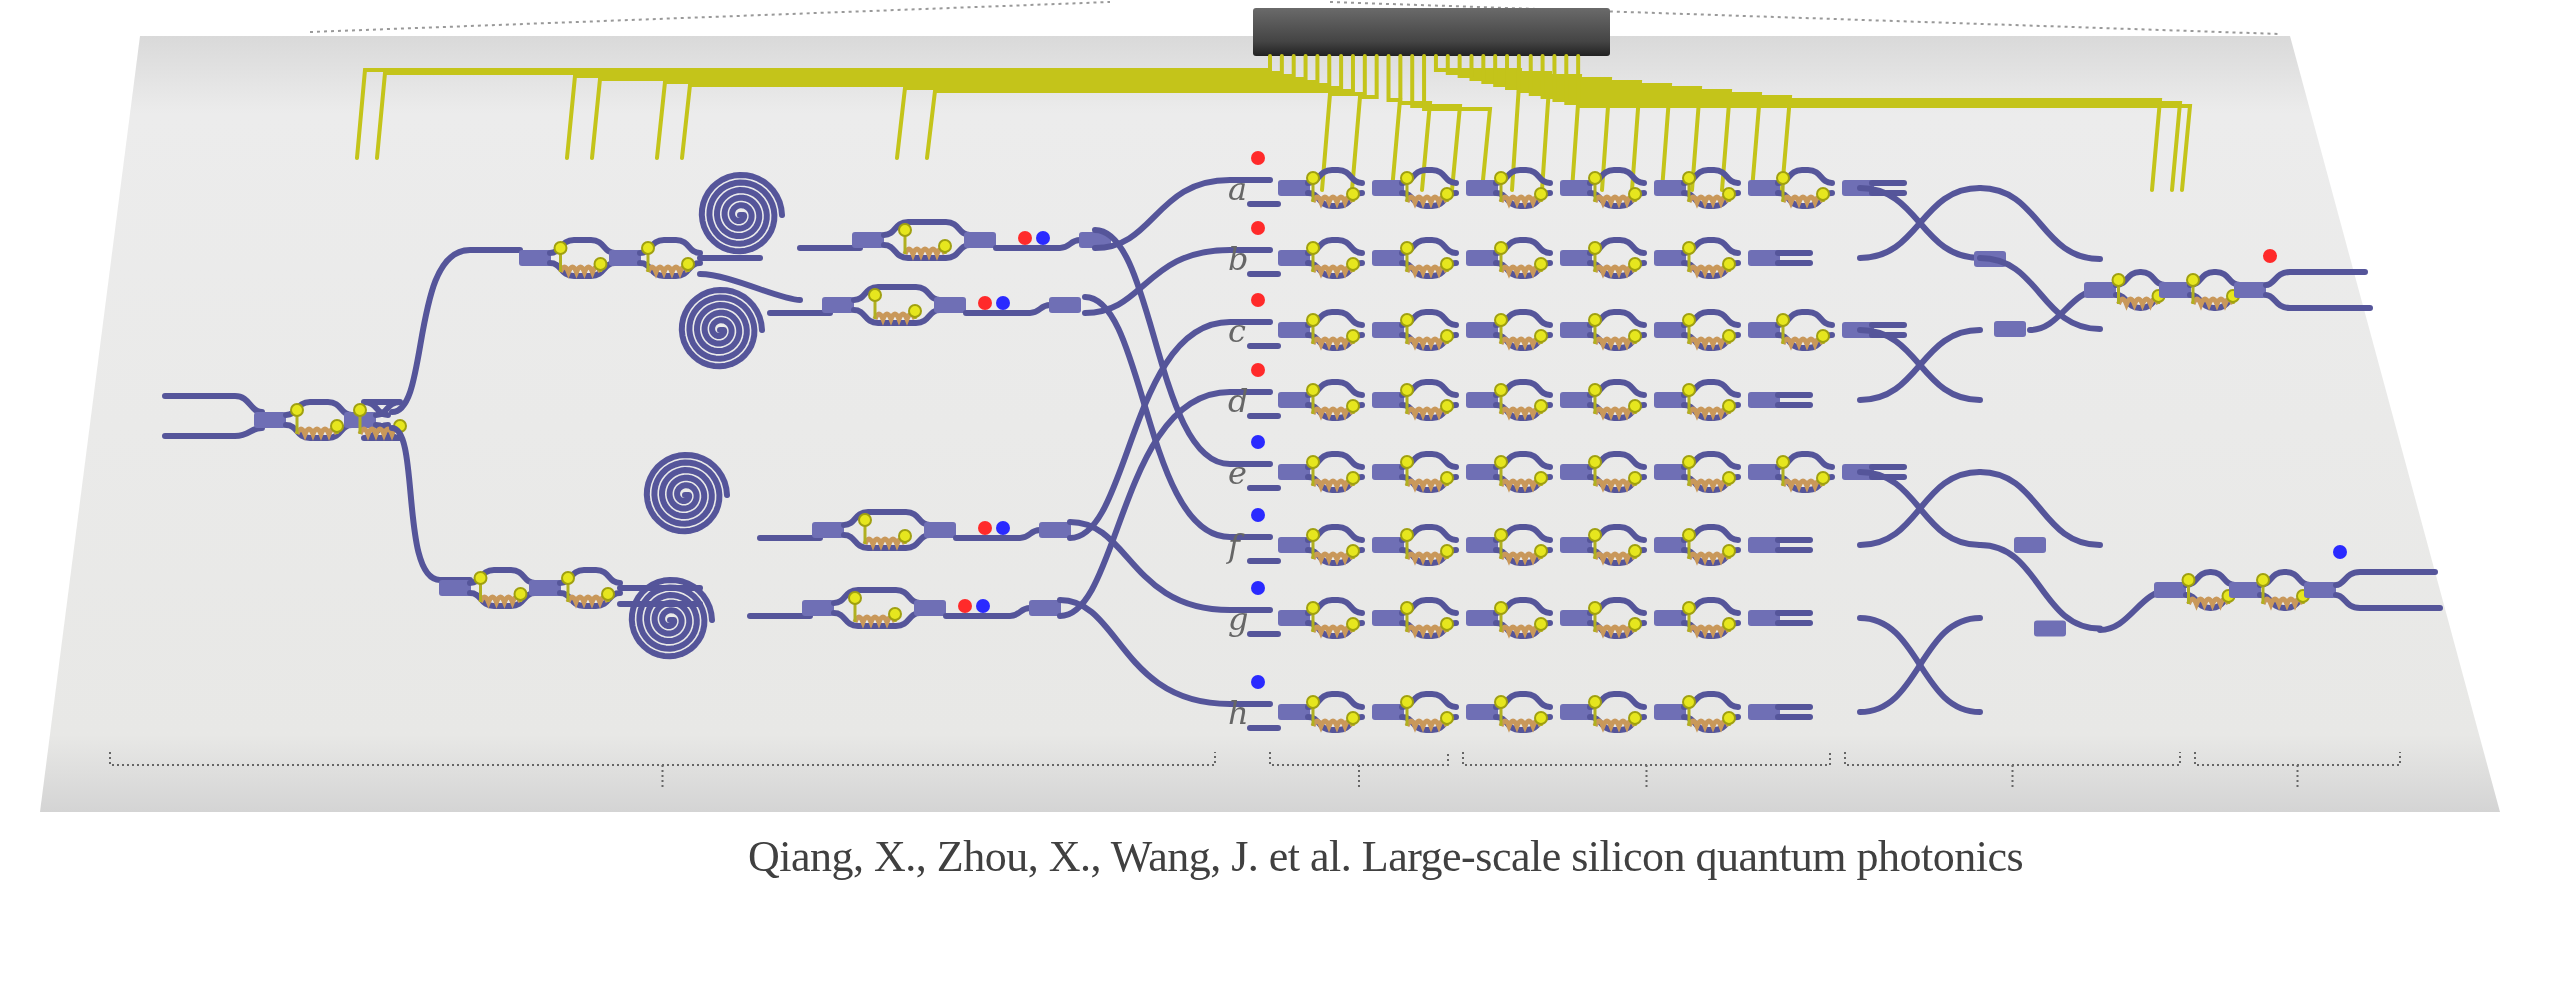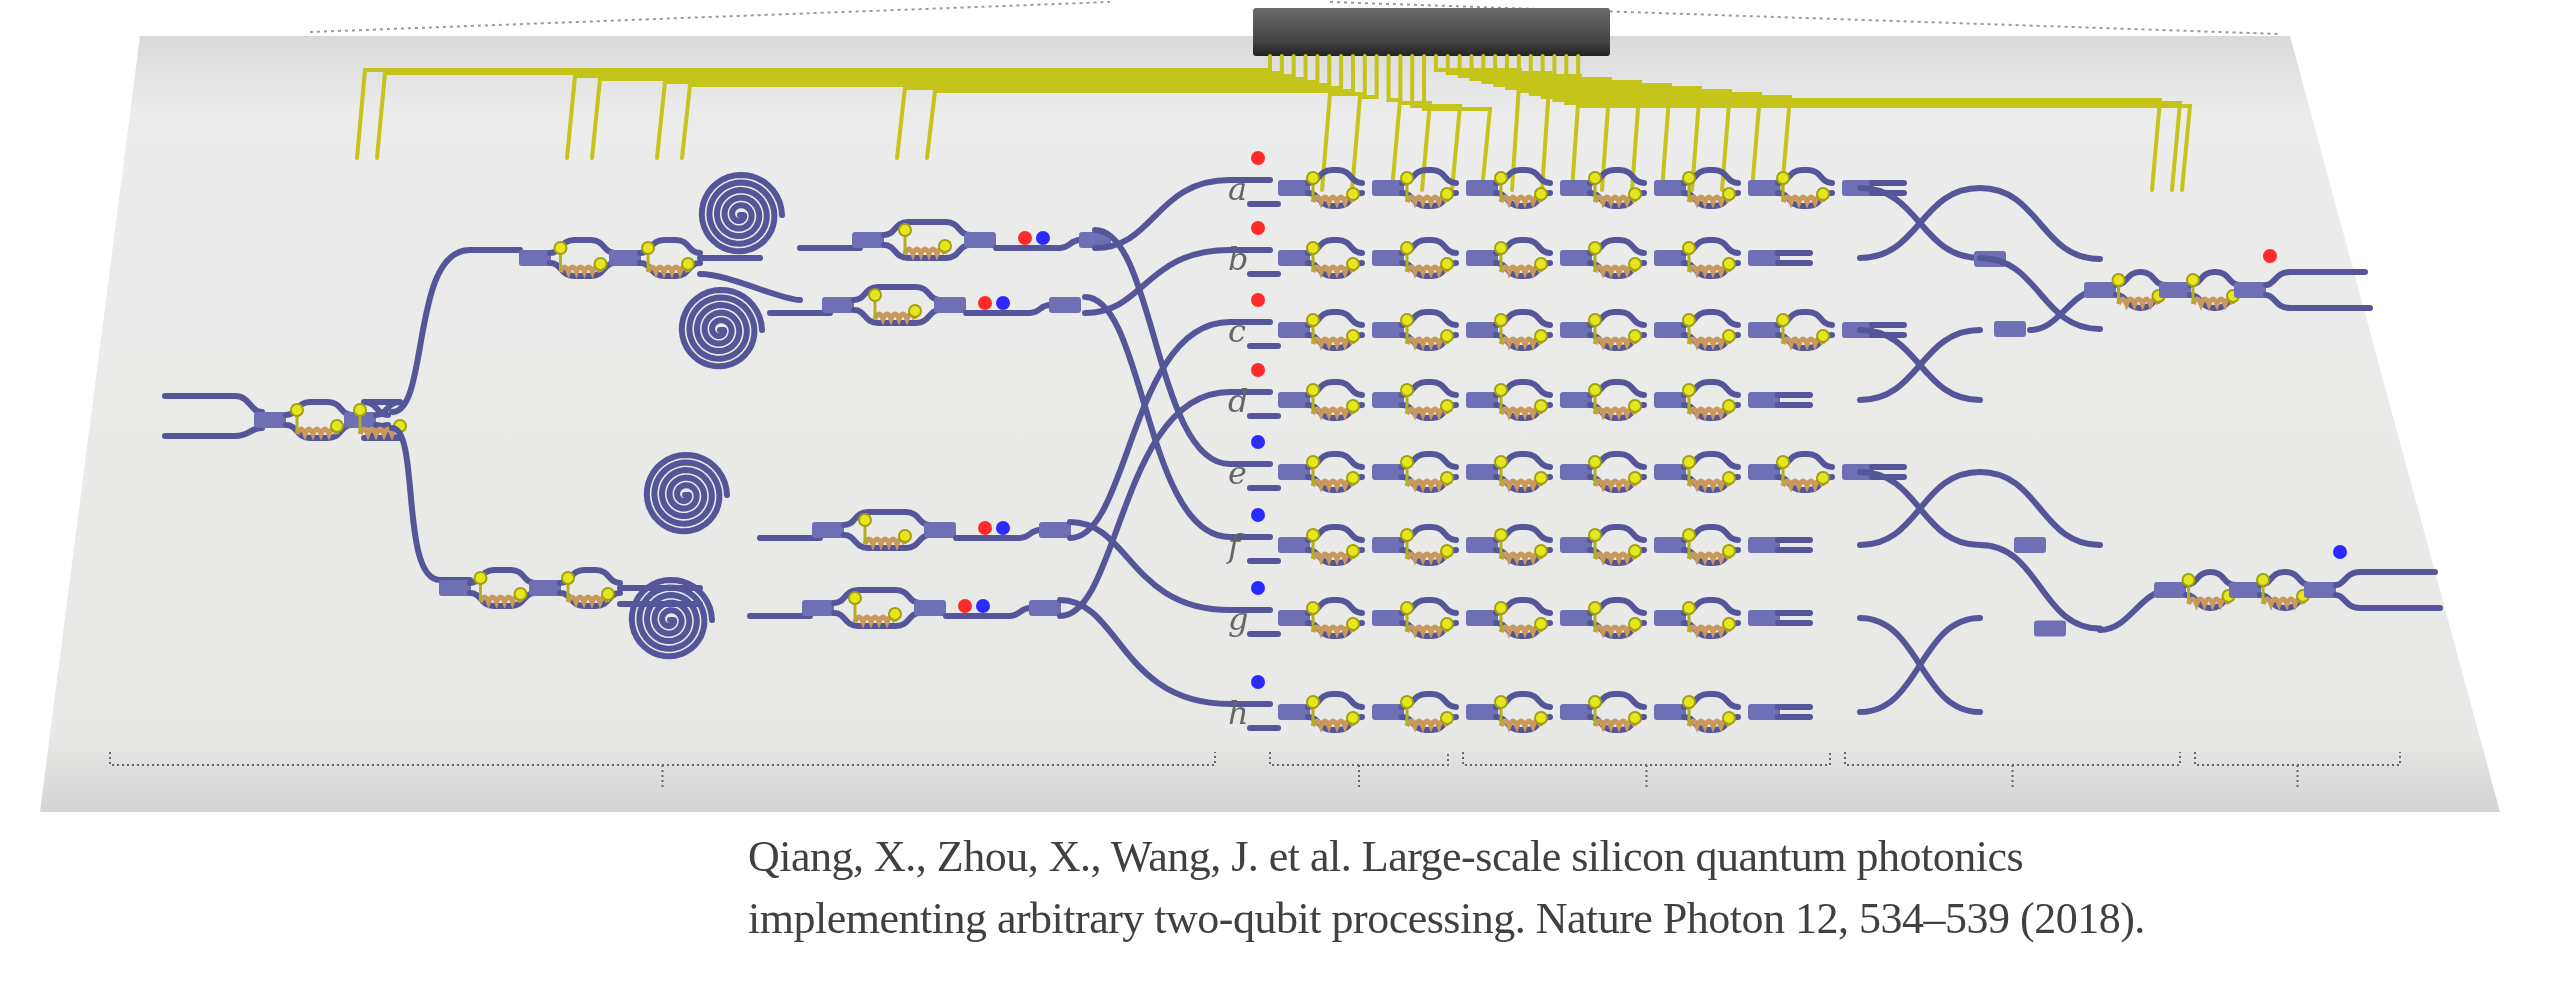--- a/index.html
+++ b/index.html
@@ -779,14 +779,13 @@
         <g>
           <path d="M2195,752 L2195,765 L2400,765 L2400,752" class="brk"></path>
           <line x1="2297.5" y1="765" x2="2297.5" y2="788" class="brk"></line>
         </g>
       </g>
   </svg>
 </div>
 
 <div id="caption">
   <div>Qiang, X., Zhou, X., Wang, J. et al. Large-scale silicon quantum photonics</div>
-  <div>implementing arbitrary two-qubit processing. Nature Photon 12, 534–539 (2018).</div>
 </div>
 
 </body></html>

